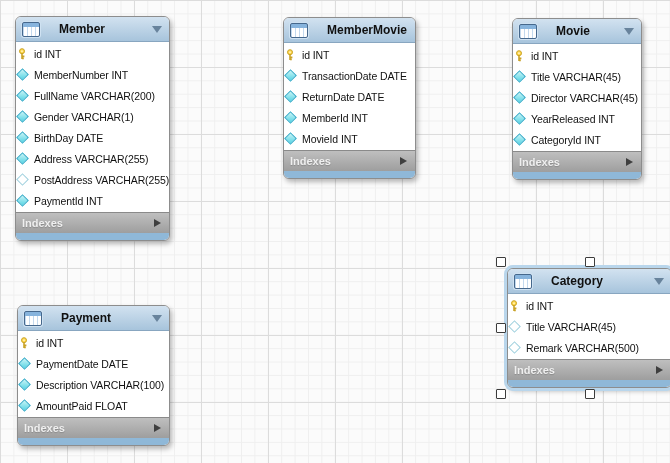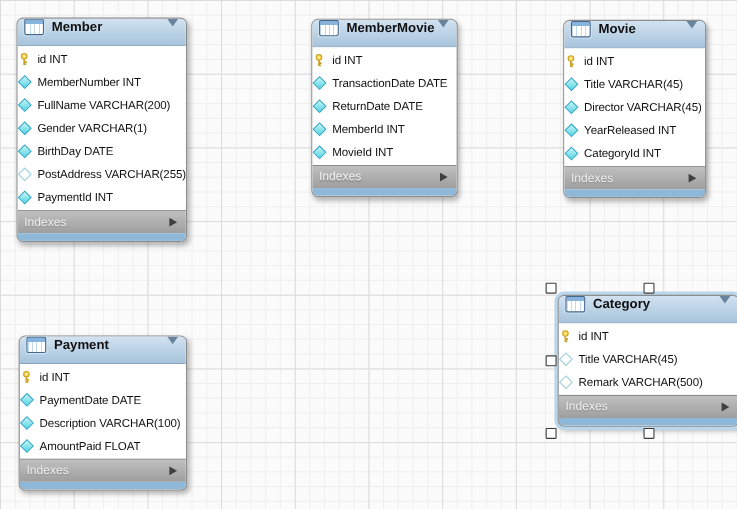--- a/index.html
+++ b/index.html
@@ -25,24 +25,25 @@
     overflow:hidden;
     background:#ffffff;
     box-shadow:2px 3px 5px rgba(0,0,0,.28);
   }
   .db-table.selected .tbl-box{
     box-shadow:0 0 0 3px #b9d6ec, 2px 3px 5px rgba(0,0,0,.28);
   }
 
   .tbl-header{
     height:24px;
-    display:flex;
+    display:flex;align-items:center;
     padding:0 7px 0 6px;
     background:linear-gradient(#d2e2f0,#a7c4dc);
     border-bottom:1px solid #88a6c0;
+    gap:12px;
   }
   .tbl-icon{
     width:16px;height:13px;
     margin-right:7px;
     border:1px solid #46688c;
     border-radius:2px;
     background-color:#ffffff;
     background-image:
       linear-gradient(#87b4dd 0 4px, rgba(0,0,0,0) 4px),
       repeating-linear-gradient(90deg,#c3d9ee 0 1px, rgba(0,0,0,0) 1px 4px);
@@ -87,21 +88,21 @@
   }
 
   .tbl-indexes{
     height:20px;
     display:flex;align-items:center;
     background:linear-gradient(#bfbfbf,#9e9e9e);
     border-top:1px solid #8a8a8a;
     padding:0 8px 0 6px;
   }
   .indexes-label{
-    font-size:11px;font-weight:normal;color:#efefef;
+    font-size:11px;font-weight:bold;color:#efefef;
     text-shadow:0 1px 1px #8a8a8a;
   }
   .expand-arrow{
     margin-left:auto;
     width:0;height:0;
     border-top:4px solid transparent;
     border-bottom:4px solid transparent;
     border-left:7px solid #3f3f3f;
   }
   .tbl-footer-strip{height:7px;background:#8fb8d8;}
@@ -167,20 +168,27 @@
     </span>
     <span class="col-label">Gender VARCHAR(1)</span>
   </div>
           <div class="table-row">
     <span class="col-icon">
 
       <span class="diamond"></span>
     </span>
     <span class="col-label">BirthDay DATE</span>
   </div>
+          <div class="table-row">
+    <span class="col-icon">
+
+      <span class="diamond"></span>
+    </span>
+    <span class="col-label">Address VARCHAR(255)</span>
+  </div>
           <div class="table-row nullable">
     <span class="col-icon">
 
       <span class="diamond"></span>
     </span>
     <span class="col-label">PostAddress VARCHAR(255)</span>
   </div>
           <div class="table-row">
     <span class="col-icon">
 

